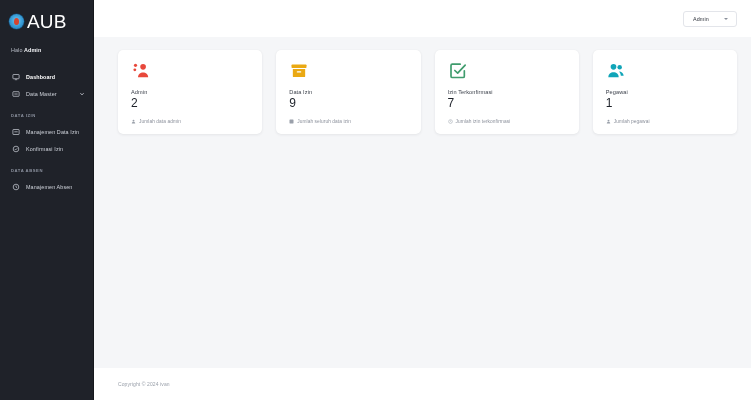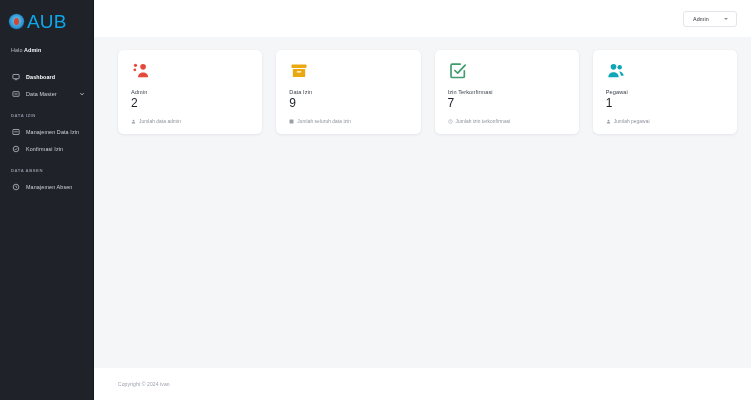--- a/index.html
+++ b/index.html
@@ -41,21 +41,21 @@
     position: absolute;
     left: 50%; top: 50%;
     width: 5px; height: 7px;
     margin: -3.5px 0 0 -2.5px;
     border-radius: 50% 50% 45% 45%;
     background: #d4452f;
   }
   .brand-text {
     font-size: 19px;
     letter-spacing: 0.2px;
-    color: #0ea5e9;
+    color: #ffffff;
     font-weight: 400;
     line-height: 1;
   }
   .greeting {
     color: #b7bcc6;
     font-size: 5.4px;
     padding: 13px 0 0 11px;
     letter-spacing: 0.1px;
   }
   .greeting b { color: #f2f4f7; font-weight: 700; }

